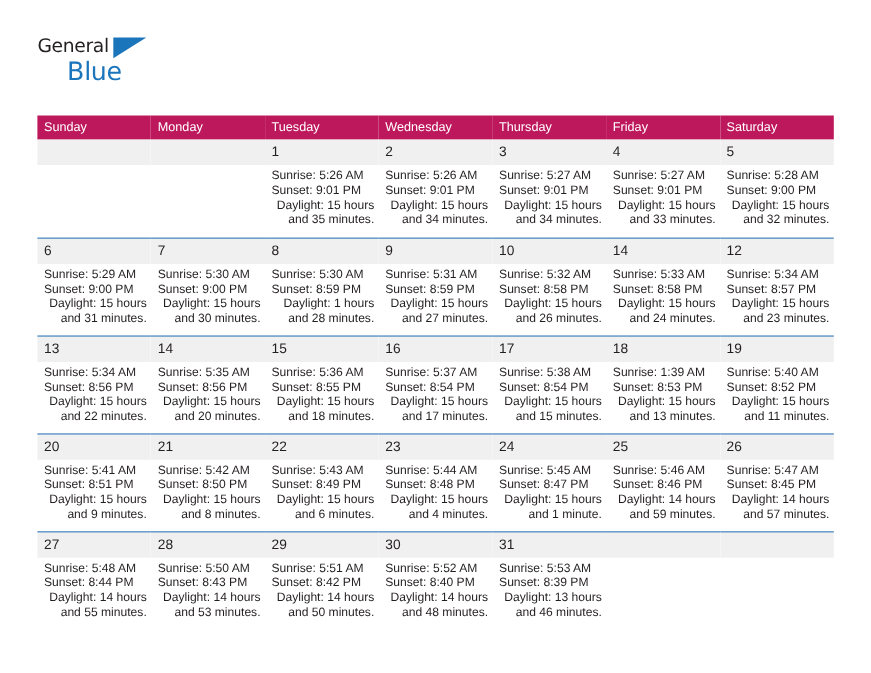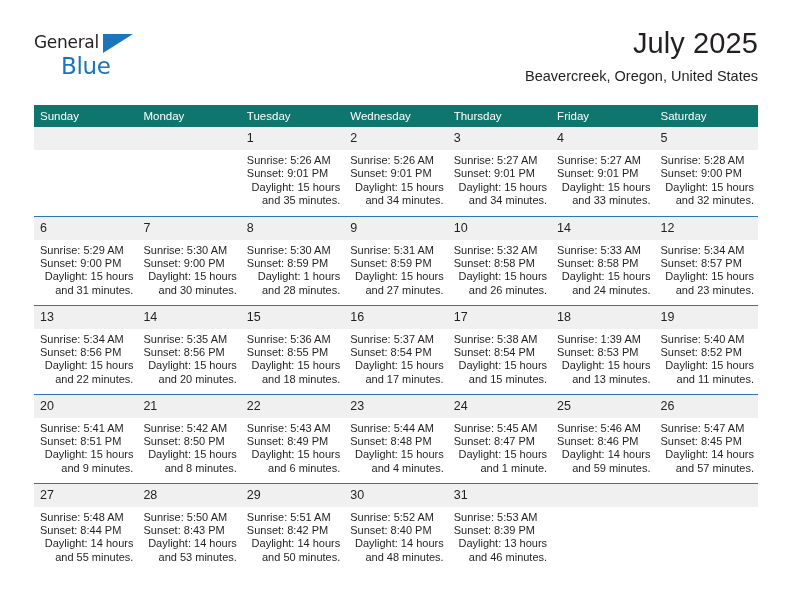--- a/index.html
+++ b/index.html
@@ -75,21 +75,21 @@
 
   
   .calendar {
     position: absolute;
     left: 34px; top: 105px;
     width: 724px;
     border-collapse: collapse;
     table-layout: fixed;
   }
   .calendar th {
-    background: #0f766e;
+    background: #be185d;
     color: #ffffff;
     font-size: 11.5px;
     font-weight: 400;
     text-align: left;
     padding: 5px 0 5px 6px;
     height: 21px;
     line-height: 12px;
   }
   .calendar td {
     vertical-align: top;
@@ -126,24 +126,20 @@
 <div id="page">
 
   <div class="top">
 
     <div class="logo">
       <span class="logo-general">General</span>
       <span class="logo-tri"></span>
       <span class="logo-blue">Blue</span>
     </div>
 
-    <div class="title-wrap">
-      <div class="month-title">July 2025</div>
-      <div class="location">Beavercreek, Oregon, United States</div>
-    </div>
 
   </div>
 
   <table class="calendar">
     <thead>
       <tr>
         <th>Sunday</th>
         <th>Monday</th>
         <th>Tuesday</th>
         <th>Wednesday</th>

